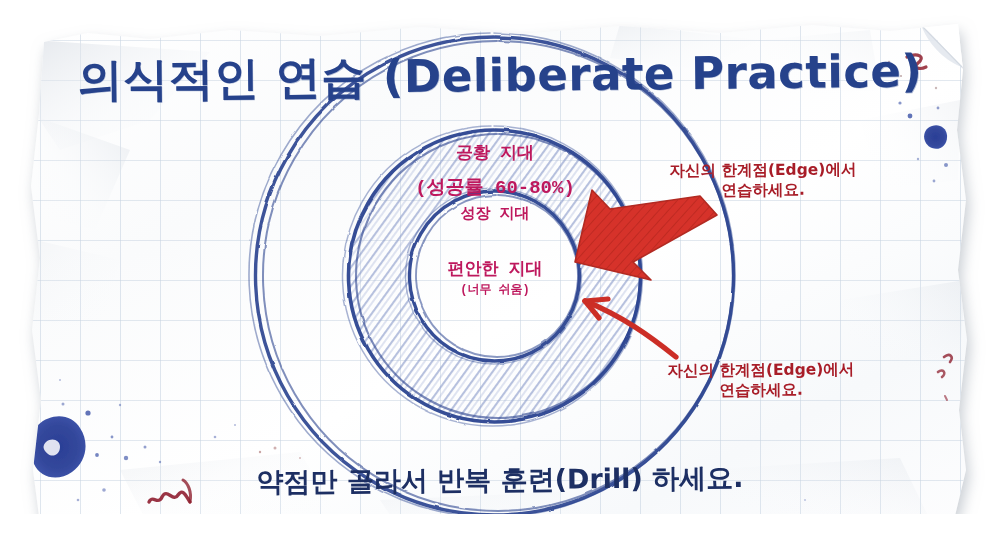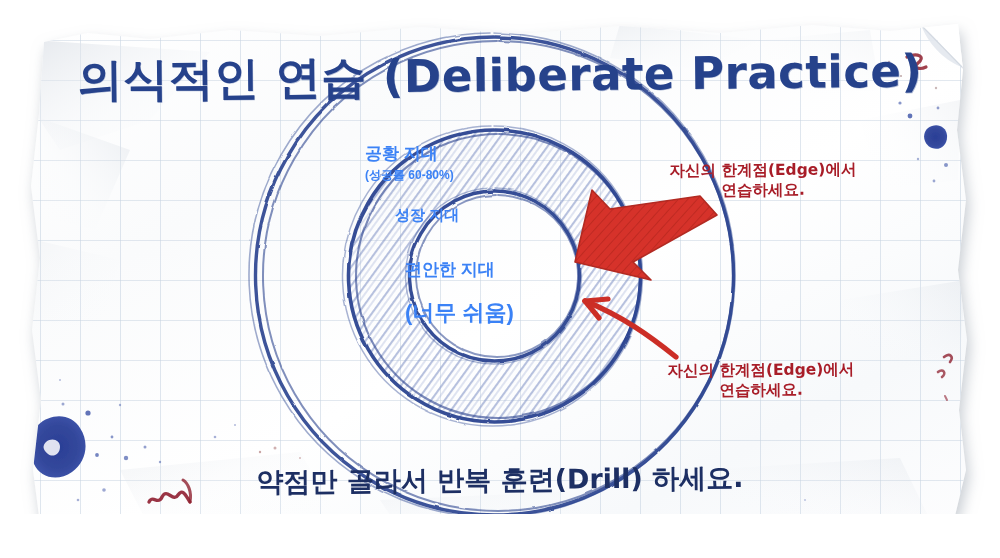--- a/index.html
+++ b/index.html
@@ -18,30 +18,30 @@
   #title{
     position:absolute;left:0;top:46px;width:1000px;text-align:center;
     font-family:"DejaVu Sans","Liberation Sans",sans-serif;
     font-size:45px;font-weight:bold;color:#26428b;
     letter-spacing:0.5px;
     transform:rotate(-0.6deg);
     text-shadow:0.6px 0.6px 0 rgba(38,66,139,.35);
   }
 
   .zone-label{
-    position:absolute;text-align:left;
-    font-family:Liberation Sans, sans-serif;
-    font-weight:bold;color:#3b82f6;
+    position:absolute;text-align:center;
+    font-family:Liberation Mono, monospace;
+    font-weight:bold;color:#be185d;
     line-height:1.18;
   }
   #lbl-panic{left:365px;top:144px;width:260px;font-size:17px;}
-  #lbl-panic .sub{font-size:12px;font-weight:bold;display:block;margin-top:4px;}
+  #lbl-panic .sub{font-size:19px;font-weight:bold;display:block;margin-top:13px;}
   #lbl-growth{left:395px;top:206px;width:200px;font-size:15px;}
   #lbl-comfort{left:405px;top:260px;width:180px;font-size:17px;}
-  #lbl-comfort .sub{font-size:22px;font-weight:bold;display:block;margin-top:20px;}
+  #lbl-comfort .sub{font-size:12px;font-weight:bold;display:block;margin-top:3px;}
 
   .note{
     position:absolute;text-align:center;
     font-family:"DejaVu Sans","Liberation Sans",sans-serif;
     font-weight:bold;color:#a81d28;font-size:15.5px;line-height:1.3;
   }
   #note-top{left:638px;top:160px;width:250px;transform:rotate(-0.4deg);}
   #note-bottom{left:632px;top:360px;width:258px;transform:rotate(-0.5deg);}
 
   #caption{

